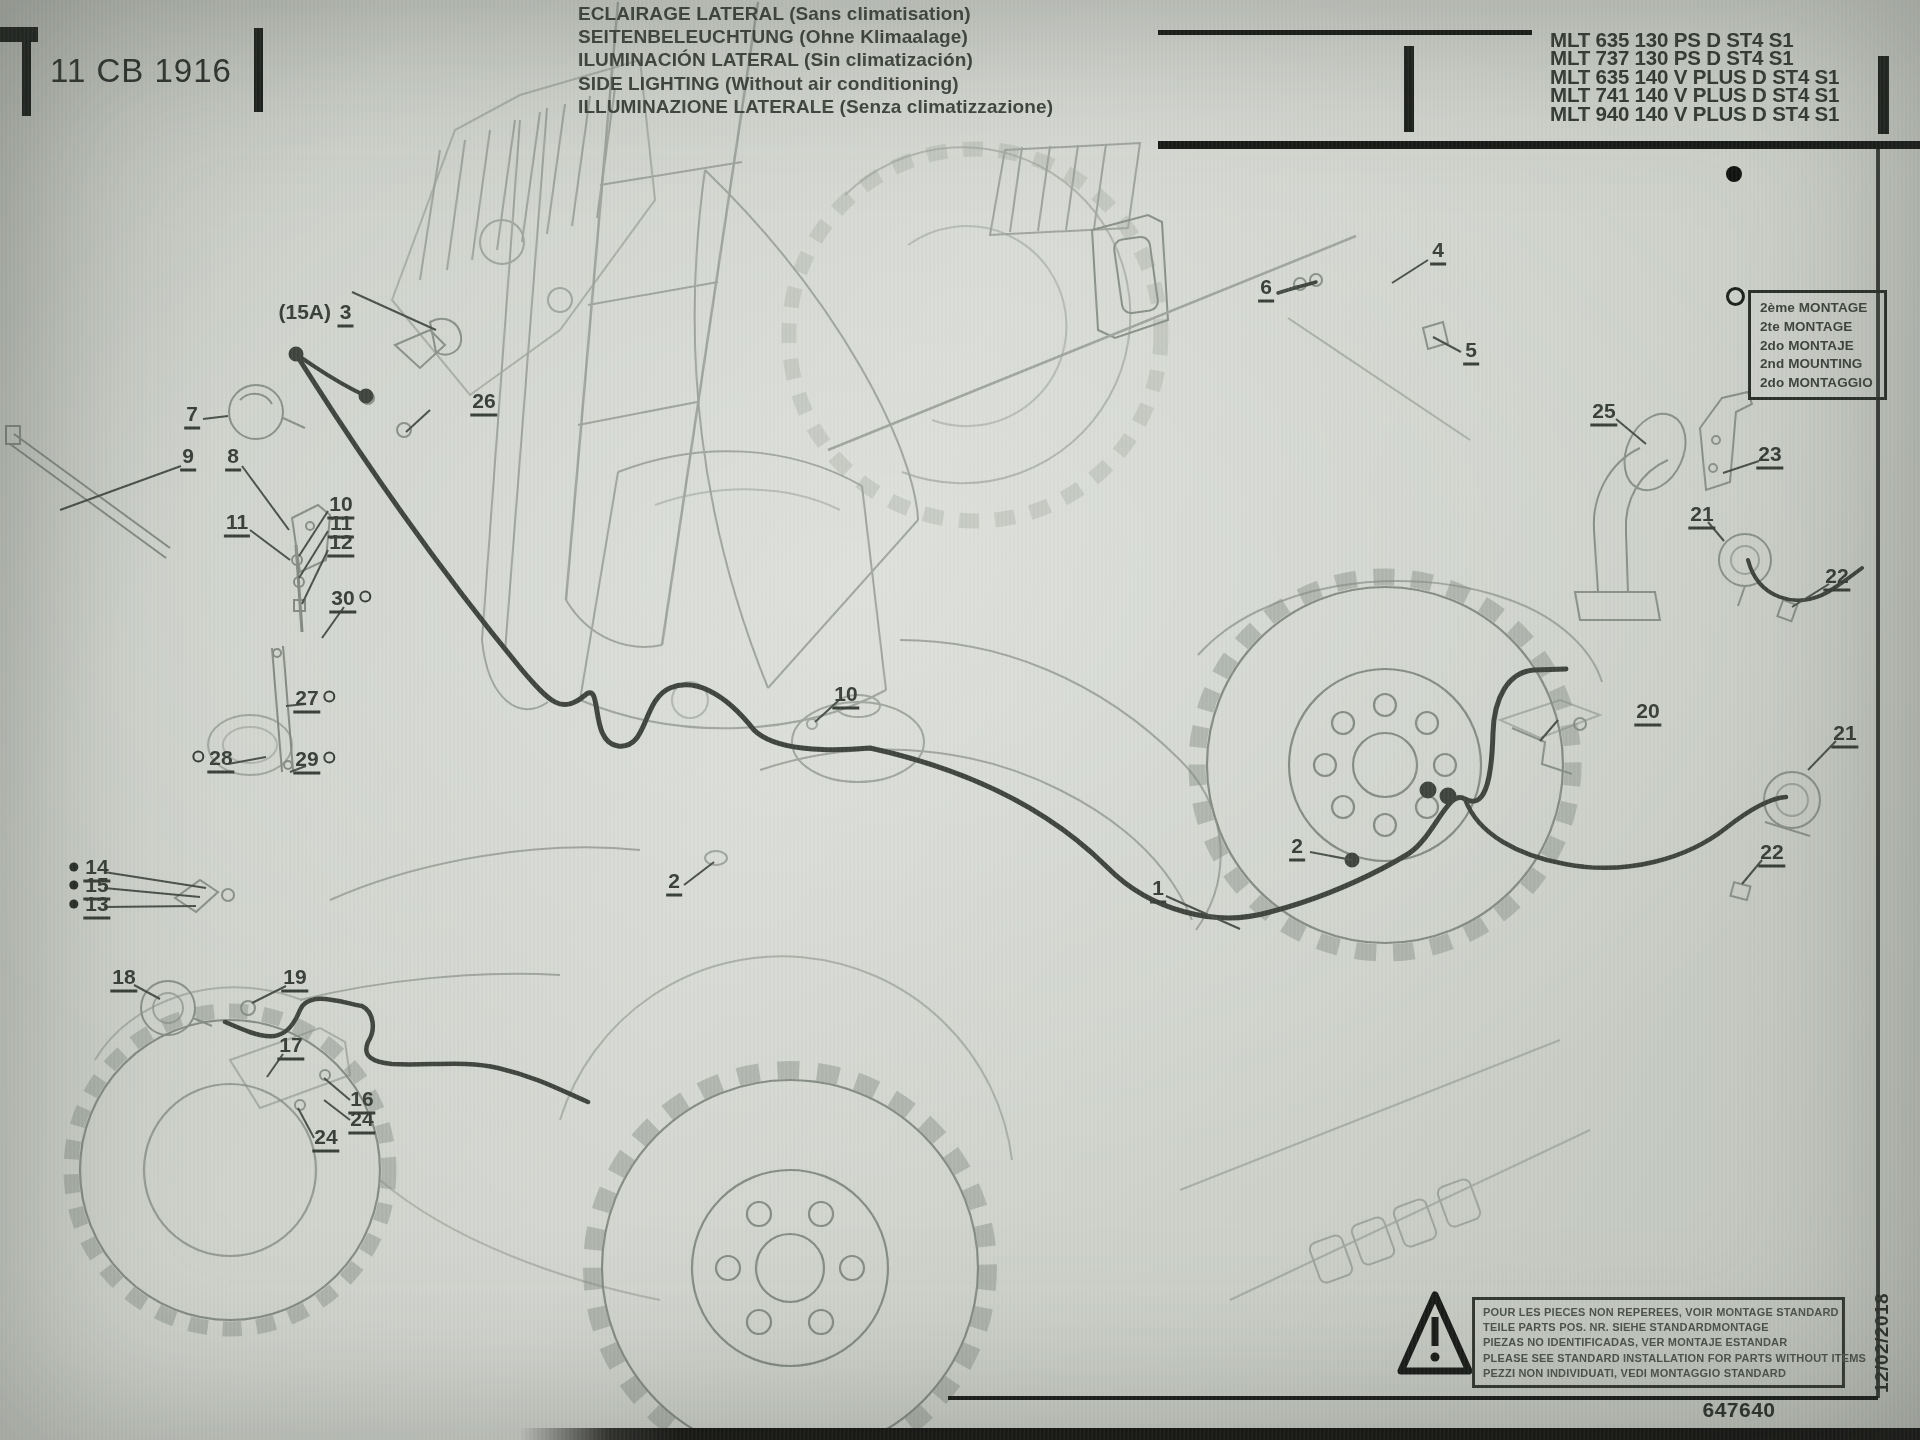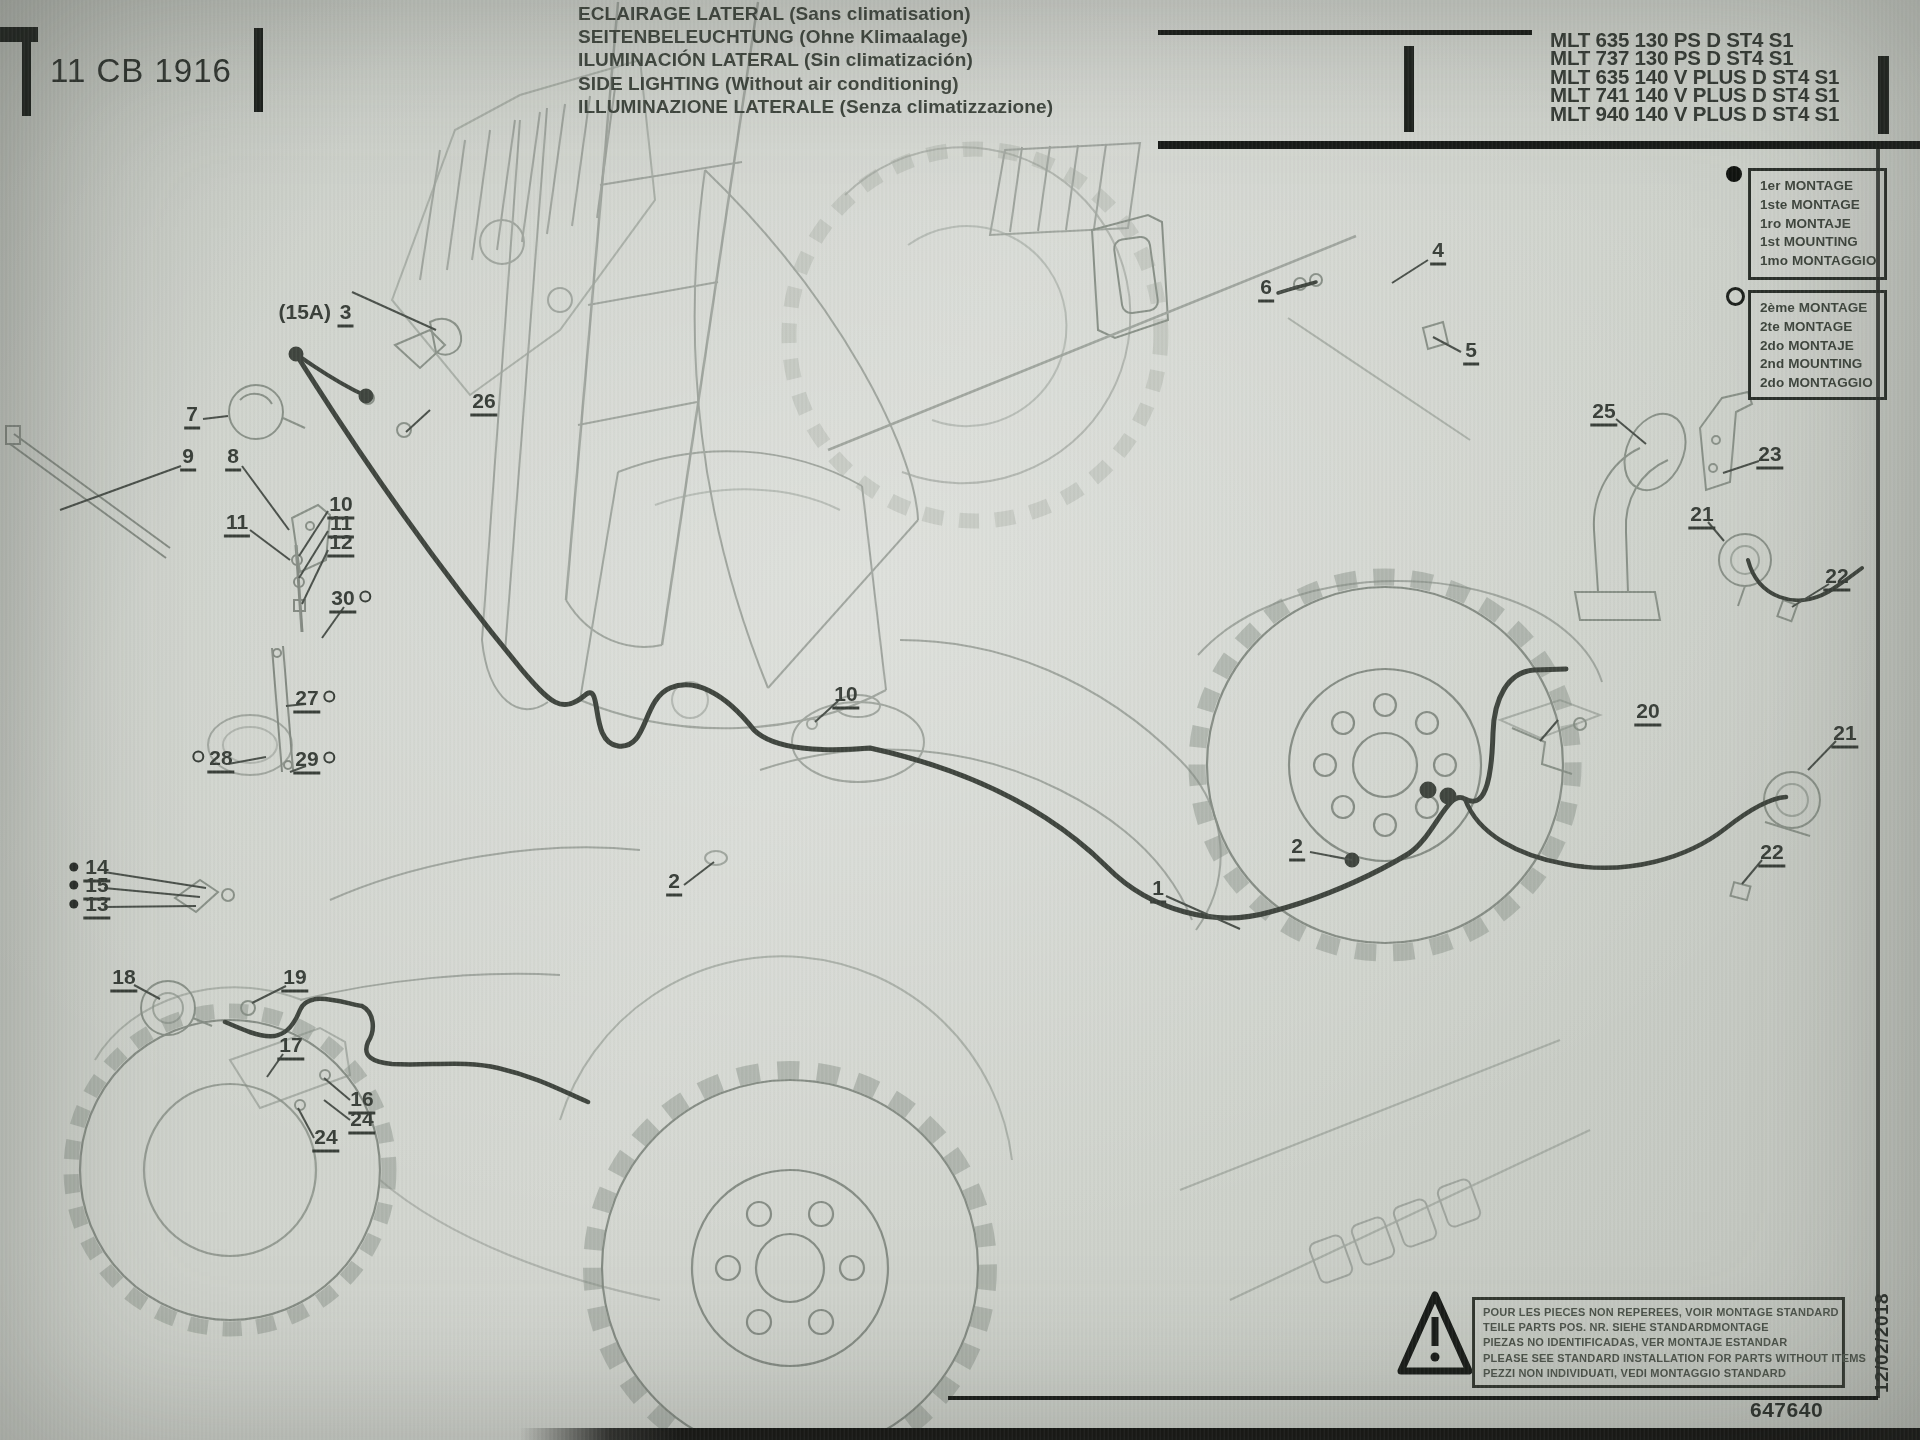--- a/index.html
+++ b/index.html
@@ -21,21 +21,21 @@
   .titles{left:578px;top:2px;font-size:19px;font-weight:700;line-height:23.2px;color:#3f463e;letter-spacing:.1px;}
   .models{left:1506px;top:31px;font-size:20.5px;font-weight:700;line-height:18.4px;color:#343a34;letter-spacing:-.2px;white-space:nowrap;margin-left:44px;}
   
   .legend-box{position:absolute;border:3px solid #2b302b;padding:6px 6px 0 9px;font-size:13.5px;font-weight:700;line-height:18.8px;color:#3e453d;letter-spacing:.1px;background:rgba(255,255,255,.04);}
   .sym-dot{position:absolute;width:16px;height:16px;border-radius:50%;background:#101310;}
   .sym-ring{position:absolute;width:13px;height:13px;border-radius:50%;border:3.5px solid #1c201c;background:transparent;}
   
   .warning-box{position:absolute;left:1472px;top:1297px;width:352px;border:3px solid #32372f;padding:5px 7px 4px 8px;
     font-size:11px;font-weight:700;line-height:15.2px;color:#4c534a;letter-spacing:.2px;white-space:nowrap;}
   
-  .docnum{left:1750px;top:1398px;width:122px;text-align:left;font-size:21px;font-weight:700;color:#2b302b;letter-spacing:.5px;}
+  .docnum{left:1678px;top:1398px;width:122px;text-align:center;font-size:21px;font-weight:700;color:#2b302b;letter-spacing:.5px;}
   .date-rot{left:1828px;top:1328px;width:108px;font-size:19px;font-weight:700;color:#2b302b;transform:rotate(-90deg);letter-spacing:.5px;}
   
   .callout{position:absolute;transform:translate(-50%,-50%);font-size:21px;font-weight:700;color:#383e38;white-space:nowrap;line-height:1;}
   .callout .num{border-bottom:3px solid #383e38;padding:0 2px 2px 2px;}
   .callout .pre{padding-right:1px;}
   .callout .ring{display:inline-block;width:8px;height:8px;border:2.5px solid #383e38;border-radius:50%;vertical-align:2px;margin:0 3px;}
   .callout .dot{display:inline-block;width:9px;height:9px;background:#2a2e2a;border-radius:50%;vertical-align:2px;margin-right:5px;}
   svg{position:absolute;left:0;top:0;}
 </style>
 </head>
@@ -282,29 +282,20 @@
       <div>MLT 635 130 PS D ST4 S1</div>
       <div>MLT 737 130 PS D ST4 S1</div>
       <div>MLT 635 140 V PLUS D ST4 S1</div>
       <div>MLT 741 140 V PLUS D ST4 S1</div>
       <div>MLT 940 140 V PLUS D ST4 S1</div>
     </div>
   <div class="hline" style="left:1158px;top:141px;width:762px;height:8px;"></div>
   <div class="hline" style="left:1876px;top:149px;width:4px;height:1249px;opacity:.8;"></div>
 
   <div class="sym-dot" style="left:1726px;top:166px;"></div>
-  <div class="legend-box" style="left:1748px;top:168px;width:118px;height:100px;">
-    <div>
-        <div>1er MONTAGE</div>
-        <div>1ste MONTAGE</div>
-        <div>1ro MONTAJE</div>
-        <div>1st MOUNTING</div>
-        <div>1mo MONTAGGIO</div>
-      </div>
-  </div>
   <div class="sym-ring" style="left:1726px;top:287px;"></div>
   <div class="legend-box" style="left:1748px;top:290px;width:118px;height:98px;">
     <div>
         <div>2ème MONTAGE</div>
         <div>2te MONTAGE</div>
         <div>2do MONTAJE</div>
         <div>2nd MOUNTING</div>
         <div>2do MONTAGGIO</div>
       </div>
   </div>

